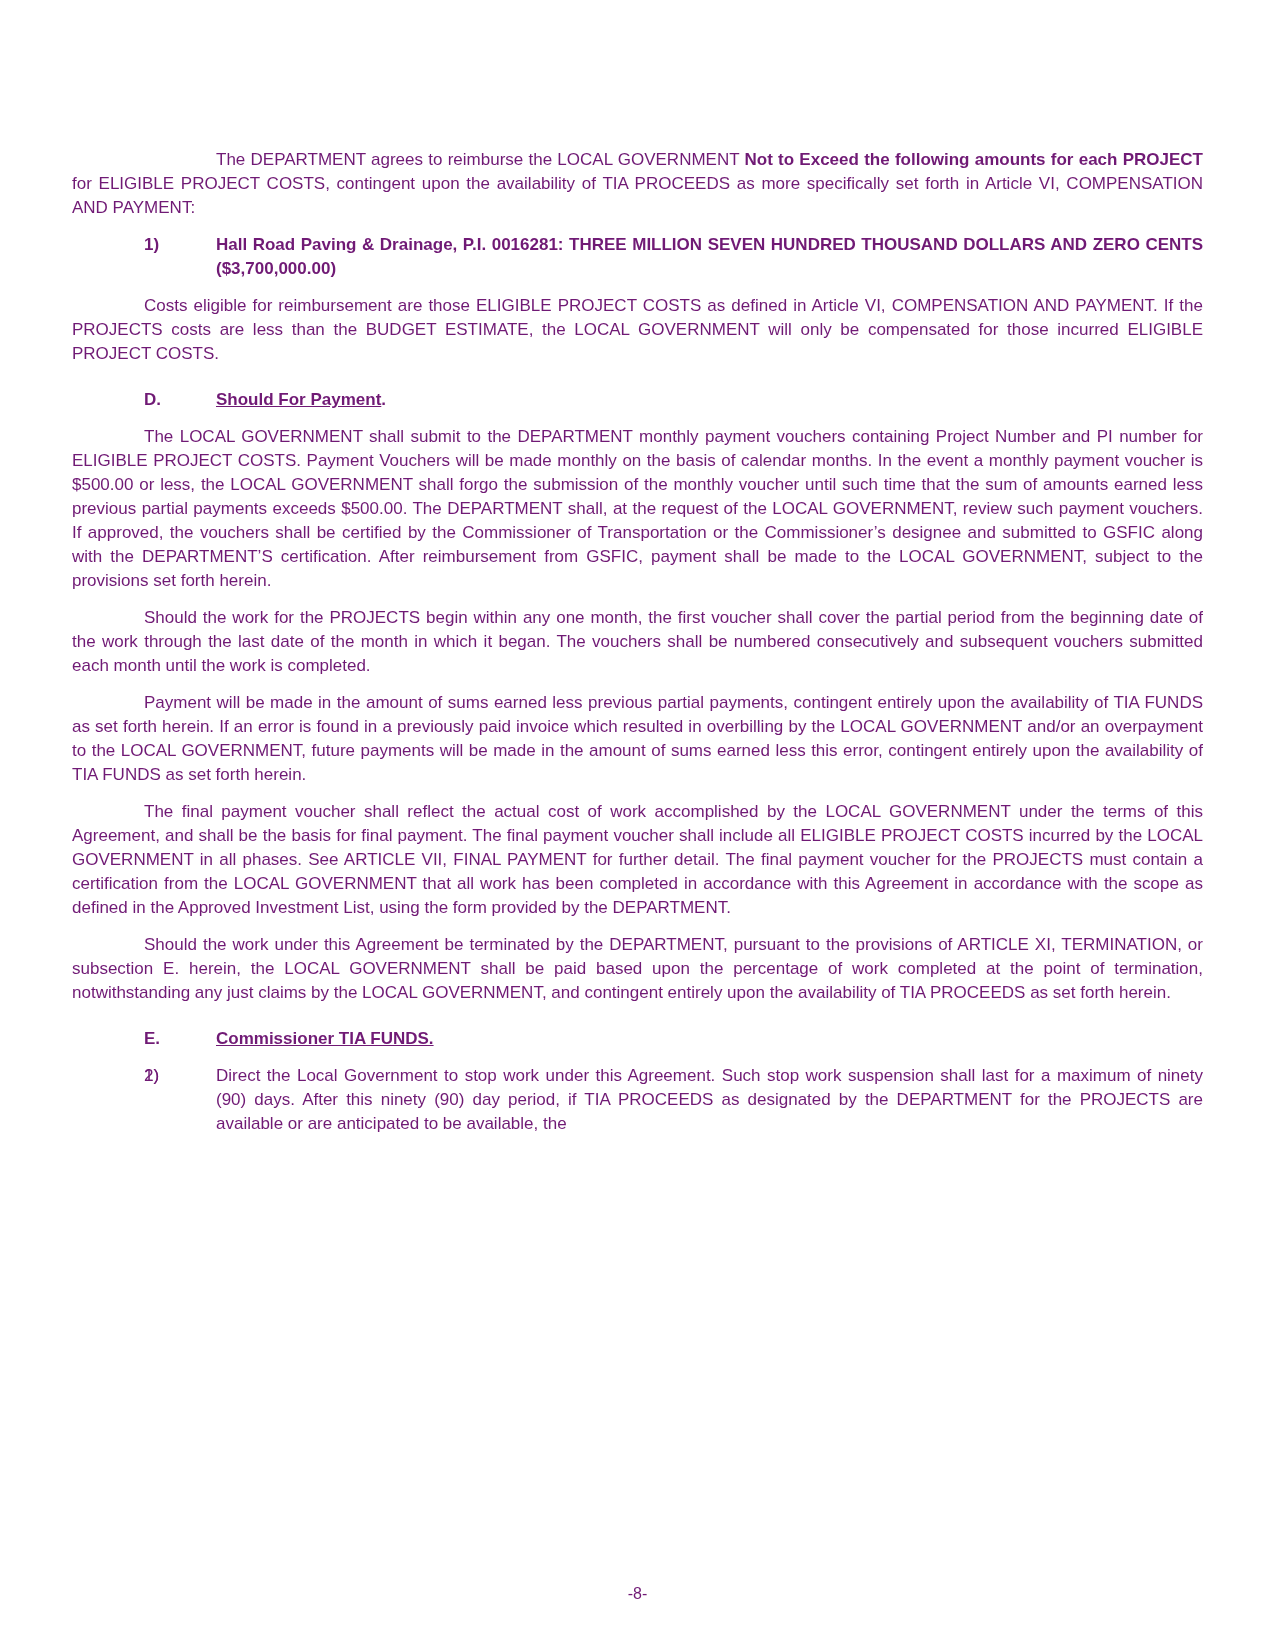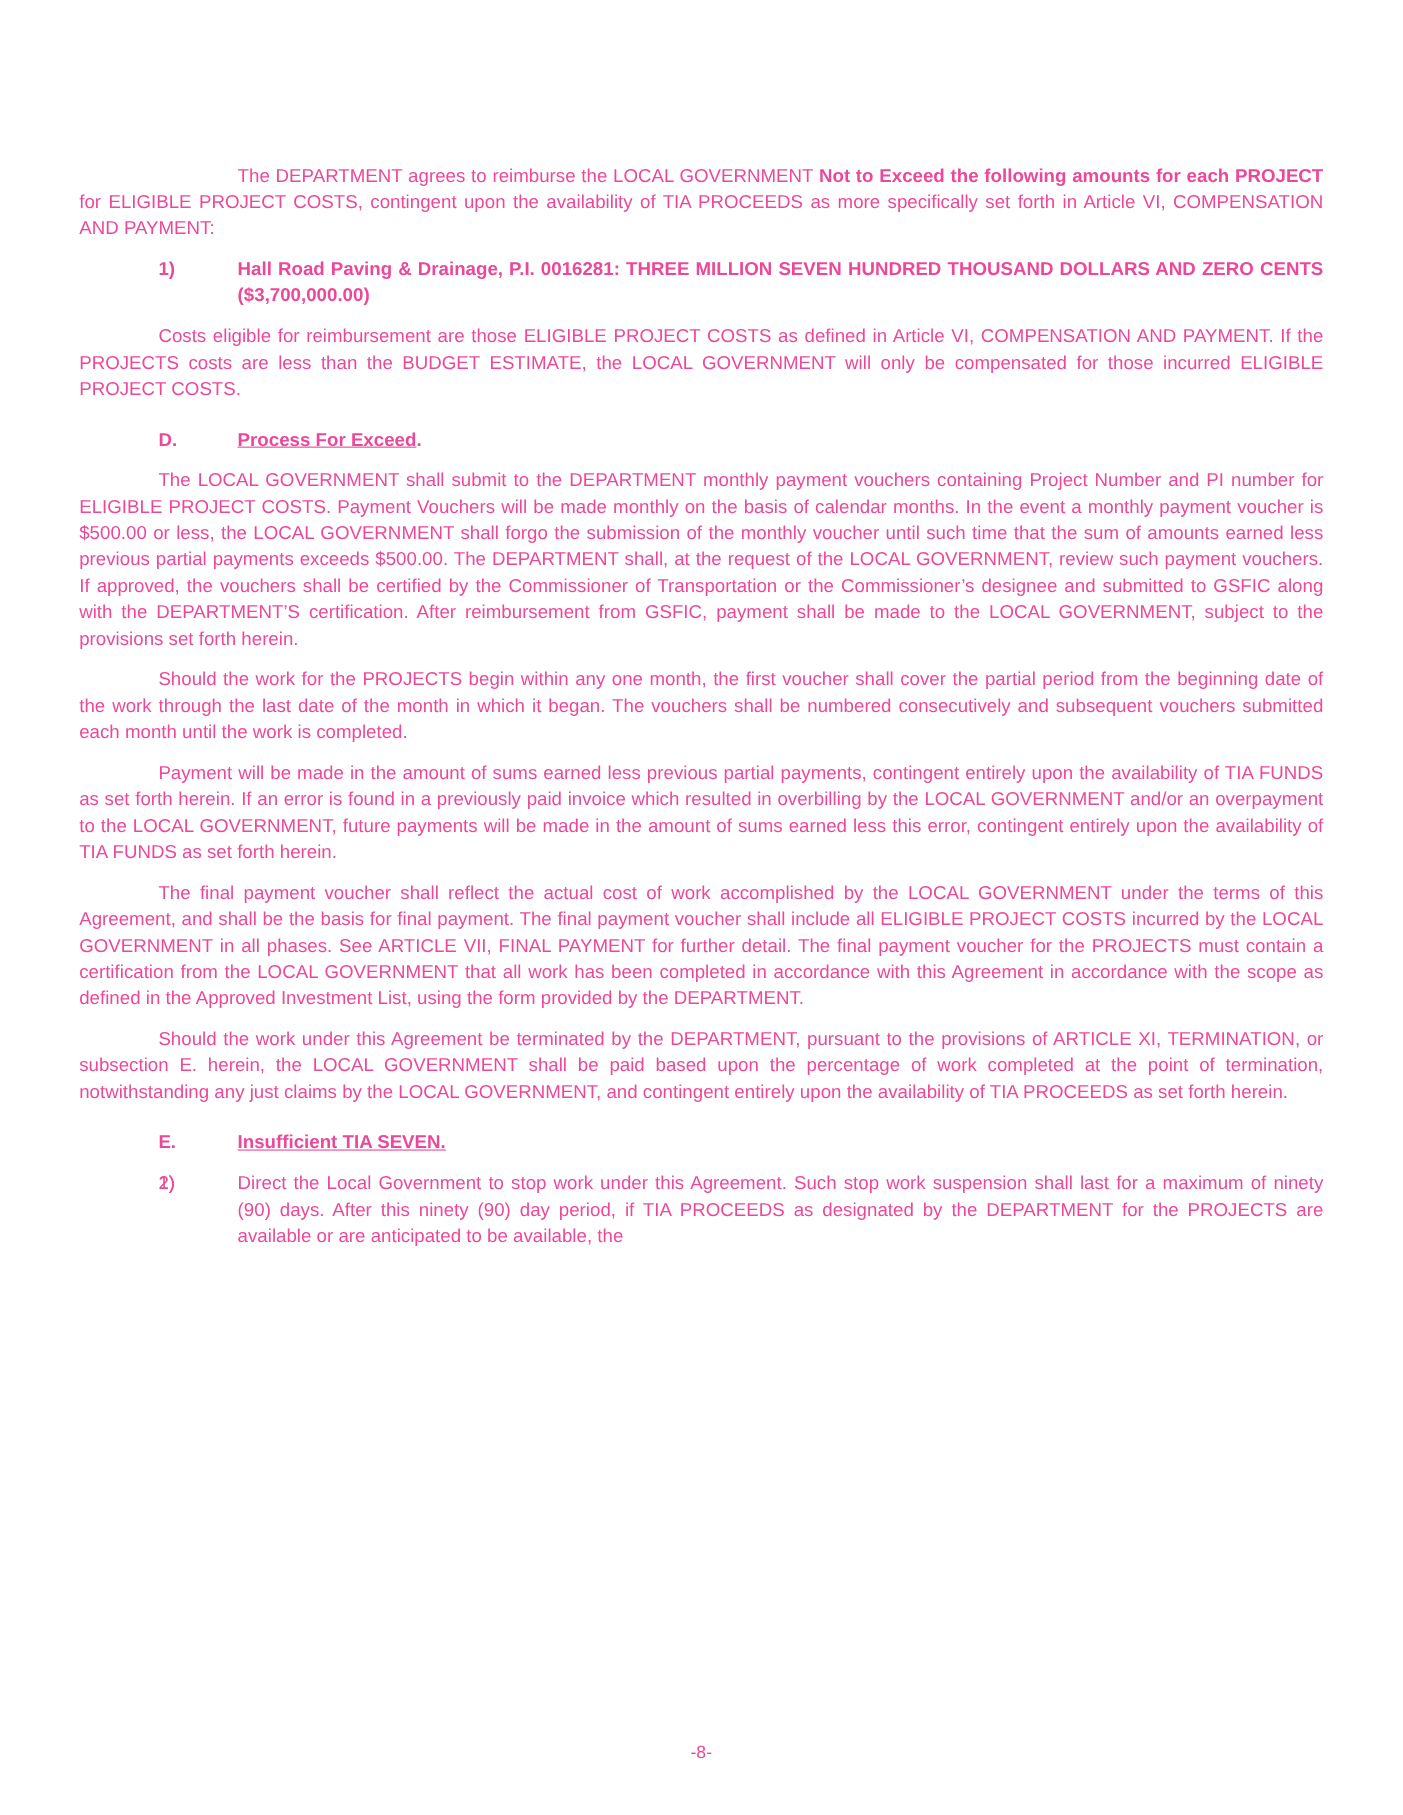--- a/index.html
+++ b/index.html
@@ -3,21 +3,21 @@
 <meta charset="utf-8">
 <style>
   * { box-sizing: border-box; }
   html, body { margin: 0; padding: 0; background: #ffffff; }
   .page {
     position: relative;
     width: 1275px;
     height: 1650px;
     margin: 0 auto;
     background: #ffffff;
-    color: #ec4899;
+    color: #701a75;
     font-family: "Liberation Sans", "DejaVu Sans", sans-serif;
     font-size: 17px;
     line-height: 24px;
     overflow: hidden;
   }
   .content {
     position: absolute;
     top: 148px;
     left: 72px;
     right: 72px;
@@ -64,36 +64,36 @@
 
     <div class="hang bold">
       <span class="num">1)</span>
       <span>Hall Road Paving &amp; Drainage, P.I. 0016281:  THREE MILLION SEVEN HUNDRED THOUSAND DOLLARS AND ZERO CENTS ($3,700,000.00)</span>
     </div>
 
     <p class="block indent-first">Costs eligible for reimbursement are those ELIGIBLE PROJECT COSTS as defined in Article VI, COMPENSATION AND PAYMENT.  If the PROJECTS costs are less than the BUDGET ESTIMATE,  the LOCAL GOVERNMENT will only be compensated for those incurred ELIGIBLE PROJECT COSTS.</p>
 
     <div class="hang heading">
       <span class="num">D.</span>
-      <span class="title">Process For Exceed</span><span>.</span>
+      <span class="title">Should For Payment</span><span>.</span>
     </div>
 
     <p class="block indent-first">The LOCAL GOVERNMENT shall submit to the DEPARTMENT monthly payment vouchers containing Project Number and PI number for ELIGIBLE PROJECT COSTS. Payment Vouchers will be made monthly on the basis of calendar months.  In the event a monthly payment voucher is $500.00 or less, the LOCAL GOVERNMENT shall forgo the submission of the monthly voucher until such time that the sum of amounts earned less previous partial payments exceeds $500.00.  The DEPARTMENT shall, at the request of the LOCAL GOVERNMENT, review such payment vouchers.  If approved, the vouchers shall be certified by the Commissioner of Transportation or the Commissioner’s designee and submitted to GSFIC along with the DEPARTMENT’S certification.  After reimbursement from GSFIC, payment shall be made to the LOCAL GOVERNMENT, subject to the provisions set forth herein.</p>
 
     <p class="block indent-first">Should the work for the PROJECTS begin within any one month, the first voucher shall cover the partial period from the beginning date of the work through the last date of the month in which it began.  The vouchers shall be numbered consecutively and subsequent vouchers submitted each month until the work is completed.</p>
 
     <p class="block indent-first">Payment will be made in the amount of sums earned less previous partial payments, contingent entirely upon the availability of TIA FUNDS as set forth herein.  If an error is found in a previously paid invoice which resulted in overbilling by the LOCAL GOVERNMENT and/or an overpayment to the LOCAL GOVERNMENT, future payments will be made in the amount of sums earned less this error, contingent entirely upon the availability of TIA FUNDS as set forth herein.</p>
 
     <p class="block indent-first">The final payment voucher shall reflect the actual cost of work accomplished by the LOCAL GOVERNMENT under the terms of this Agreement, and shall be the basis for final payment.  The final payment voucher shall include all ELIGIBLE PROJECT COSTS incurred by the LOCAL GOVERNMENT in all phases.  See ARTICLE VII, FINAL PAYMENT for further detail.  The final payment voucher for the PROJECTS must contain a certification from the LOCAL GOVERNMENT that all work has been completed in accordance with this Agreement in accordance with the scope as defined in the Approved Investment List, using the form provided by the DEPARTMENT.</p>
 
     <p class="block indent-first">Should the work under this Agreement be terminated by the DEPARTMENT, pursuant to the provisions of ARTICLE XI, TERMINATION, or subsection E. herein, the LOCAL GOVERNMENT shall be paid based upon the percentage of work completed at the point of termination, notwithstanding any just claims by the LOCAL GOVERNMENT, and contingent entirely upon the availability of TIA PROCEEDS as set forth herein.</p>
 
     <div class="hang heading">
       <span class="num">E.</span>
-      <span class="title">Insufficient TIA SEVEN.</span>
+      <span class="title">Commissioner TIA FUNDS.</span>
     </div>
 
 
     <div class="hang">
       <span class="num">1)</span>
     </div>
 
     <div class="hang">
       <span class="num">2)</span>
       <span>Direct the Local Government to stop work under this Agreement.  Such stop work suspension shall last for a maximum of ninety (90) days.  After this ninety (90) day period, if TIA PROCEEDS as designated by the DEPARTMENT for the PROJECTS are available or are anticipated to be available, the</span>

